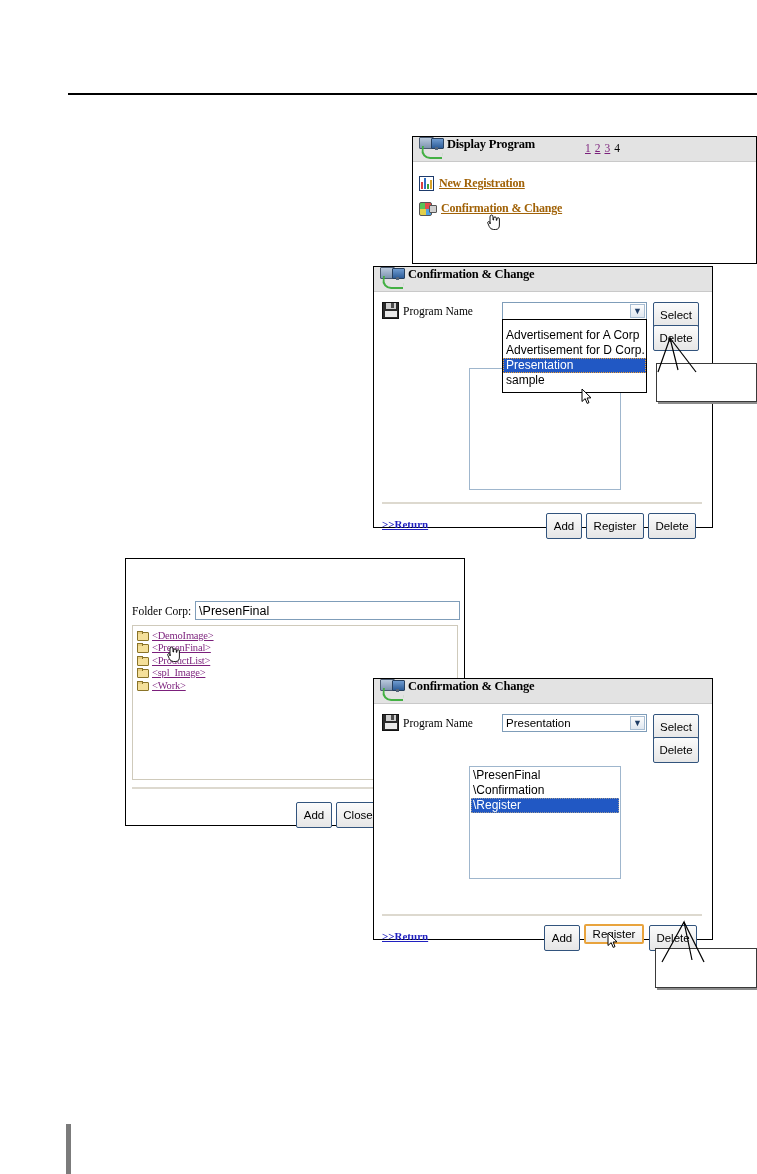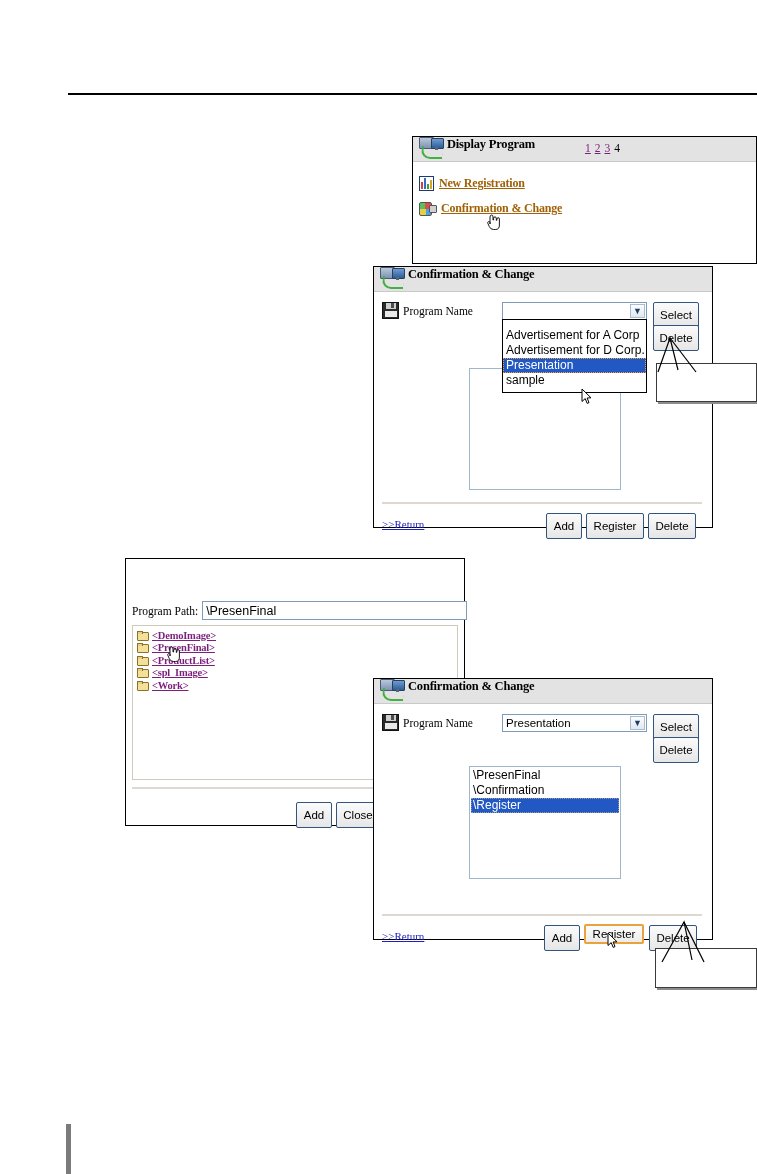--- a/index.html
+++ b/index.html
@@ -102,37 +102,37 @@
   .dd-opt.sel{background:#2158c4;color:#fff;outline:1px dotted #f0a030;outline-offset:-1px;}
 
   .listbox{
     position:absolute;background:#fff;border:1px solid #9fb6cd;box-sizing:border-box;
     font-family:"Liberation Sans",sans-serif;font-size:12px;color:#000;padding:1px;
   }
   .lb-item{height:15px;line-height:15px;padding-left:2px;white-space:nowrap;}
   .lb-item.sel{background:#2158c4;color:#fff;outline:1px dotted #999;outline-offset:-1px;}
 
   .hr-soft{position:absolute;height:2px;background:#ddd9cf;}
-  .ret{position:absolute;font-family:"Liberation Serif",serif;font-size:11px;color:#2020c0;text-decoration:underline;}
+  .ret{position:absolute;font-family:"Liberation Serif",serif;font-size:11px;color:#2020c0;text-decoration:underline;font-weight:bold;}
 
   
   #panel-folder{left:125px;top:558px;width:340px;height:268px;}
   #panel-folder .panel-head{border-bottom:1px solid #c9c9c9;}
   .fp-row{position:absolute;left:6px;top:42px;display:flex;align-items:center;gap:4px;}
   .fp-input{
     box-sizing:border-box;background:#fff;border:1px solid #7f9db9;height:19px;width:265px;
     font-family:"Liberation Sans",sans-serif;font-size:12.5px;color:#000;
     display:flex;align-items:center;padding-left:3px;
   }
   .folder-list{
     position:absolute;left:6px;top:66px;width:326px;height:155px;background:#fff;
     border:1px solid #cfcabb;box-sizing:border-box;padding:3px 0 0 4px;
   }
   .folder-item{display:flex;align-items:center;gap:4px;height:12.5px;}
-  .folder-item a{color:#7b1f7b;text-decoration:underline;font-family:"Liberation Serif",serif;font-size:10.5px;letter-spacing:-0.2px;font-weight:bold;}
+  .folder-item a{color:#7b1f7b;text-decoration:underline;font-family:"Liberation Serif",serif;font-size:10.5px;letter-spacing:-0.2px;}
 
   
   #panel-conf2{left:373px;top:678px;width:340px;height:262px;}
   #panel-conf2 .panel-head{border-bottom:1px solid #c9c9c9;}
 
   
   .callout{position:absolute;background:#fff;border:1px solid #3a3a3a;box-shadow:2px 2px 0 #8c8c8c;box-sizing:border-box;z-index:40;}
   .callout-leader{position:absolute;z-index:41;}
 
   
@@ -243,21 +243,21 @@
   <polyline points="10,36 22,2 30,34" fill="none" stroke="#000" stroke-width="1.2"></polyline>
   <polyline points="22,2 48,36" fill="none" stroke="#000" stroke-width="1.2"></polyline>
 </svg>
 <div class="callout" style="left:656px;top:363px;width:101px;height:39px;">
   <span></span>
 </div>
 
 <div class="panel" id="panel-folder">
   <div class="panel-body">
     <div class="fp-row">
-      <span class="lbl-prog" style="position:static;">Program Path:</span>
+      <span class="lbl-prog" style="position:static;">Folder Corp:</span>
       <div class="fp-input">\PresenFinal</div>
     </div>
 
     <div class="folder-list">
       <div class="folder-item">
         <span class="ico-folder-sm">
             <i class="f"></i>
             <i class="t"></i>
           </span>
         <a href="#">&lt;DemoImage&gt;</a>

